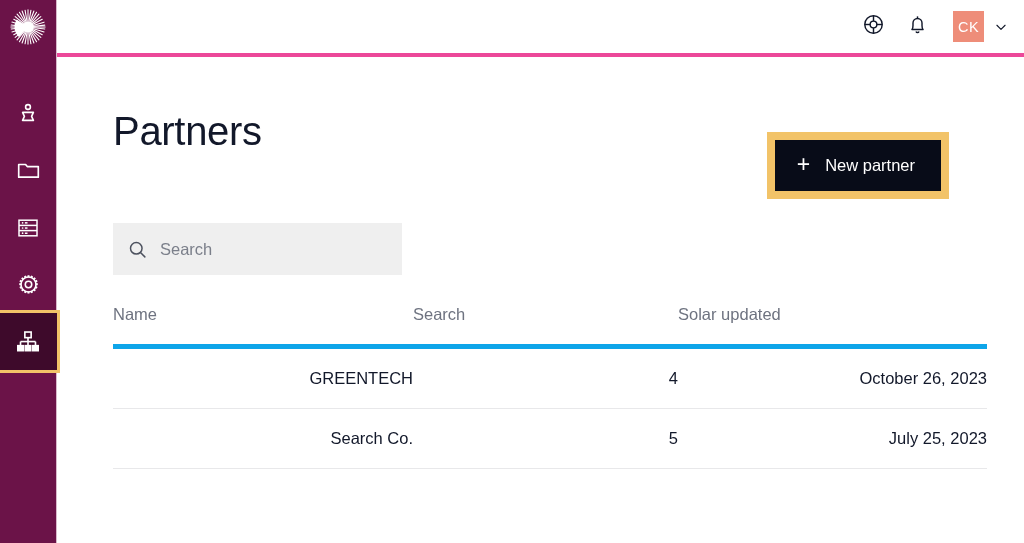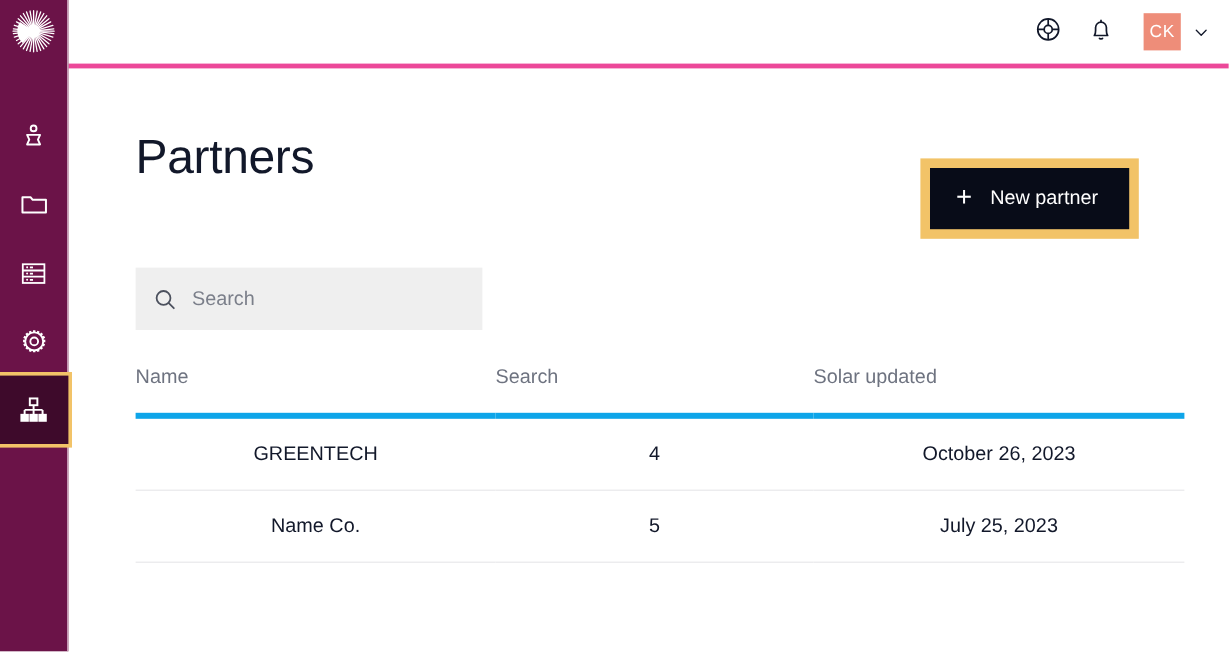--- a/index.html
+++ b/index.html
@@ -214,21 +214,21 @@
   .table th {
     text-align: left;
     font-weight: 400;
     font-size: 16.5px;
     color: #6e7380;
     padding: 0 0 20px 0;
     border-bottom: 5px solid #0ea5e9;
   }
 
   .table td {
-    text-align: center;
+    text-align: right;
     font-size: 16.5px;
     color: #12182a;
     padding: 20px 0 20px 0;
     border-bottom: 1px solid #e8e8ea;
   }
 
   .col-name    { width: 300px; }
   .col-users   { width: 265px; }
   .col-updated { width: auto; }
 </style>
@@ -442,21 +442,21 @@
             <th>Solar updated</th>
           </tr>
         </thead>
         <tbody>
           <tr>
             <td>GREENTECH</td>
             <td>4</td>
             <td>October 26, 2023</td>
           </tr>
           <tr>
-            <td>Name Co.</td>
+            <td>Search Co.</td>
             <td>5</td>
             <td>July 25, 2023</td>
           </tr>
         </tbody>
       </table>
 
     </section>
   </div>
 </div>
 

